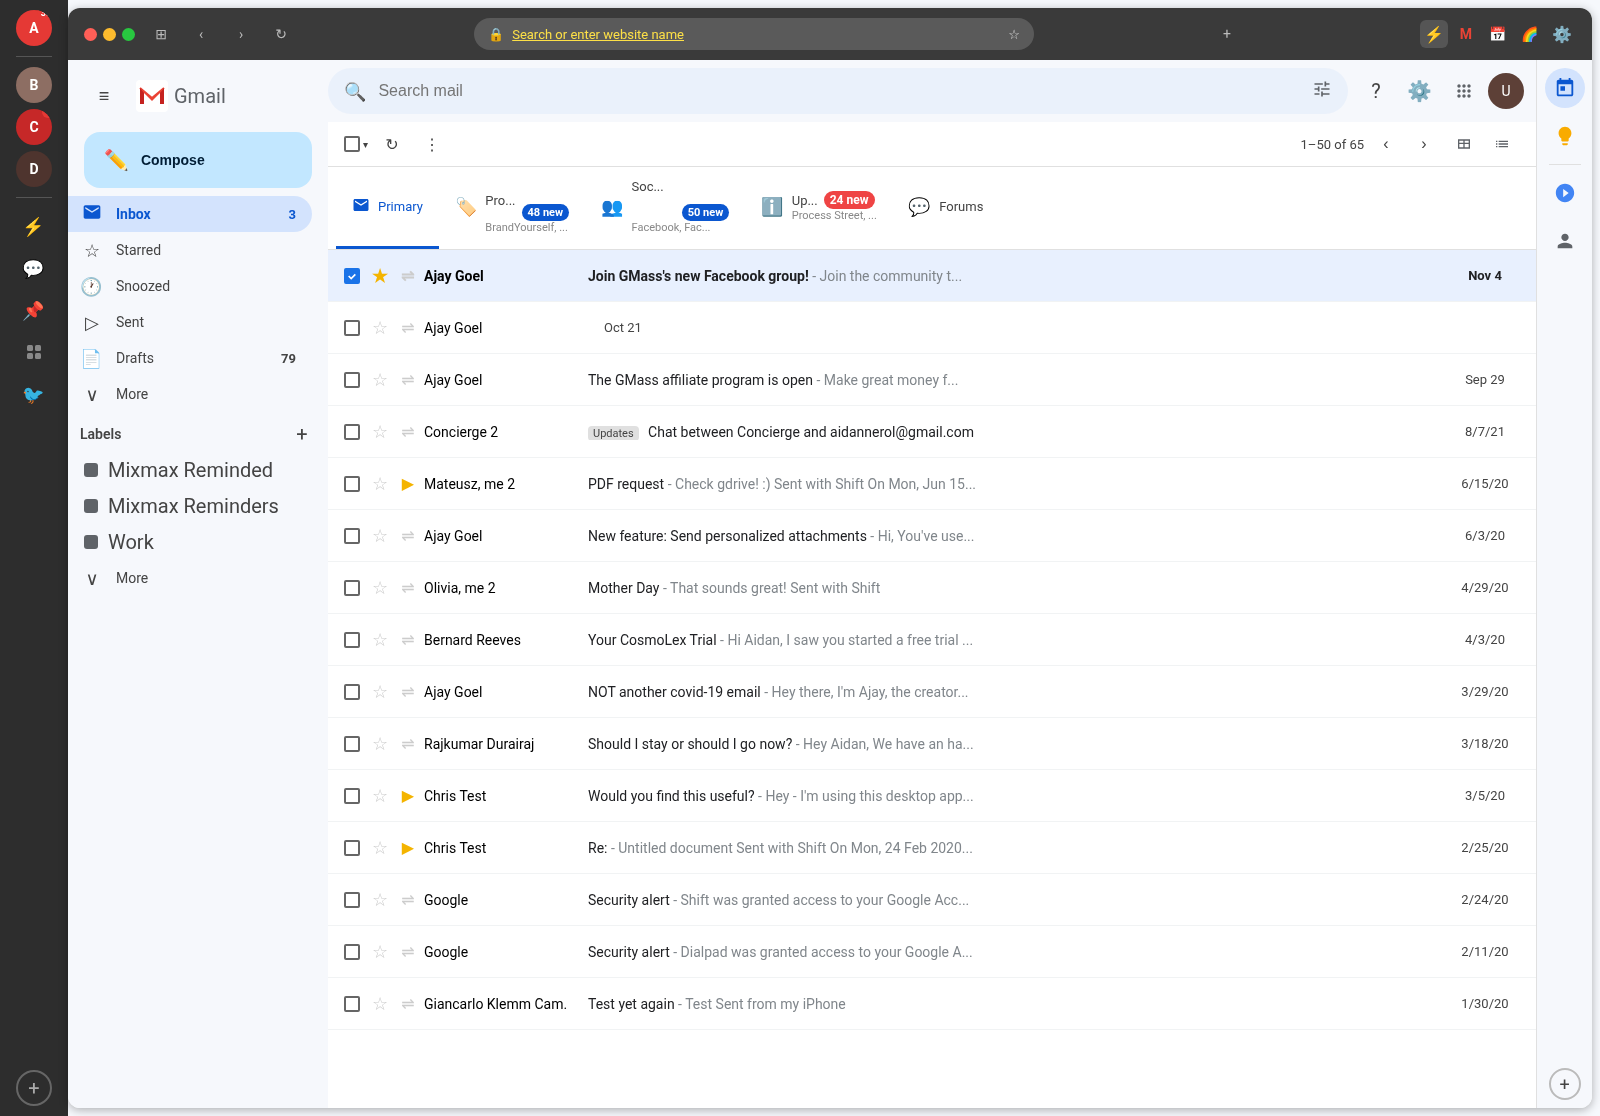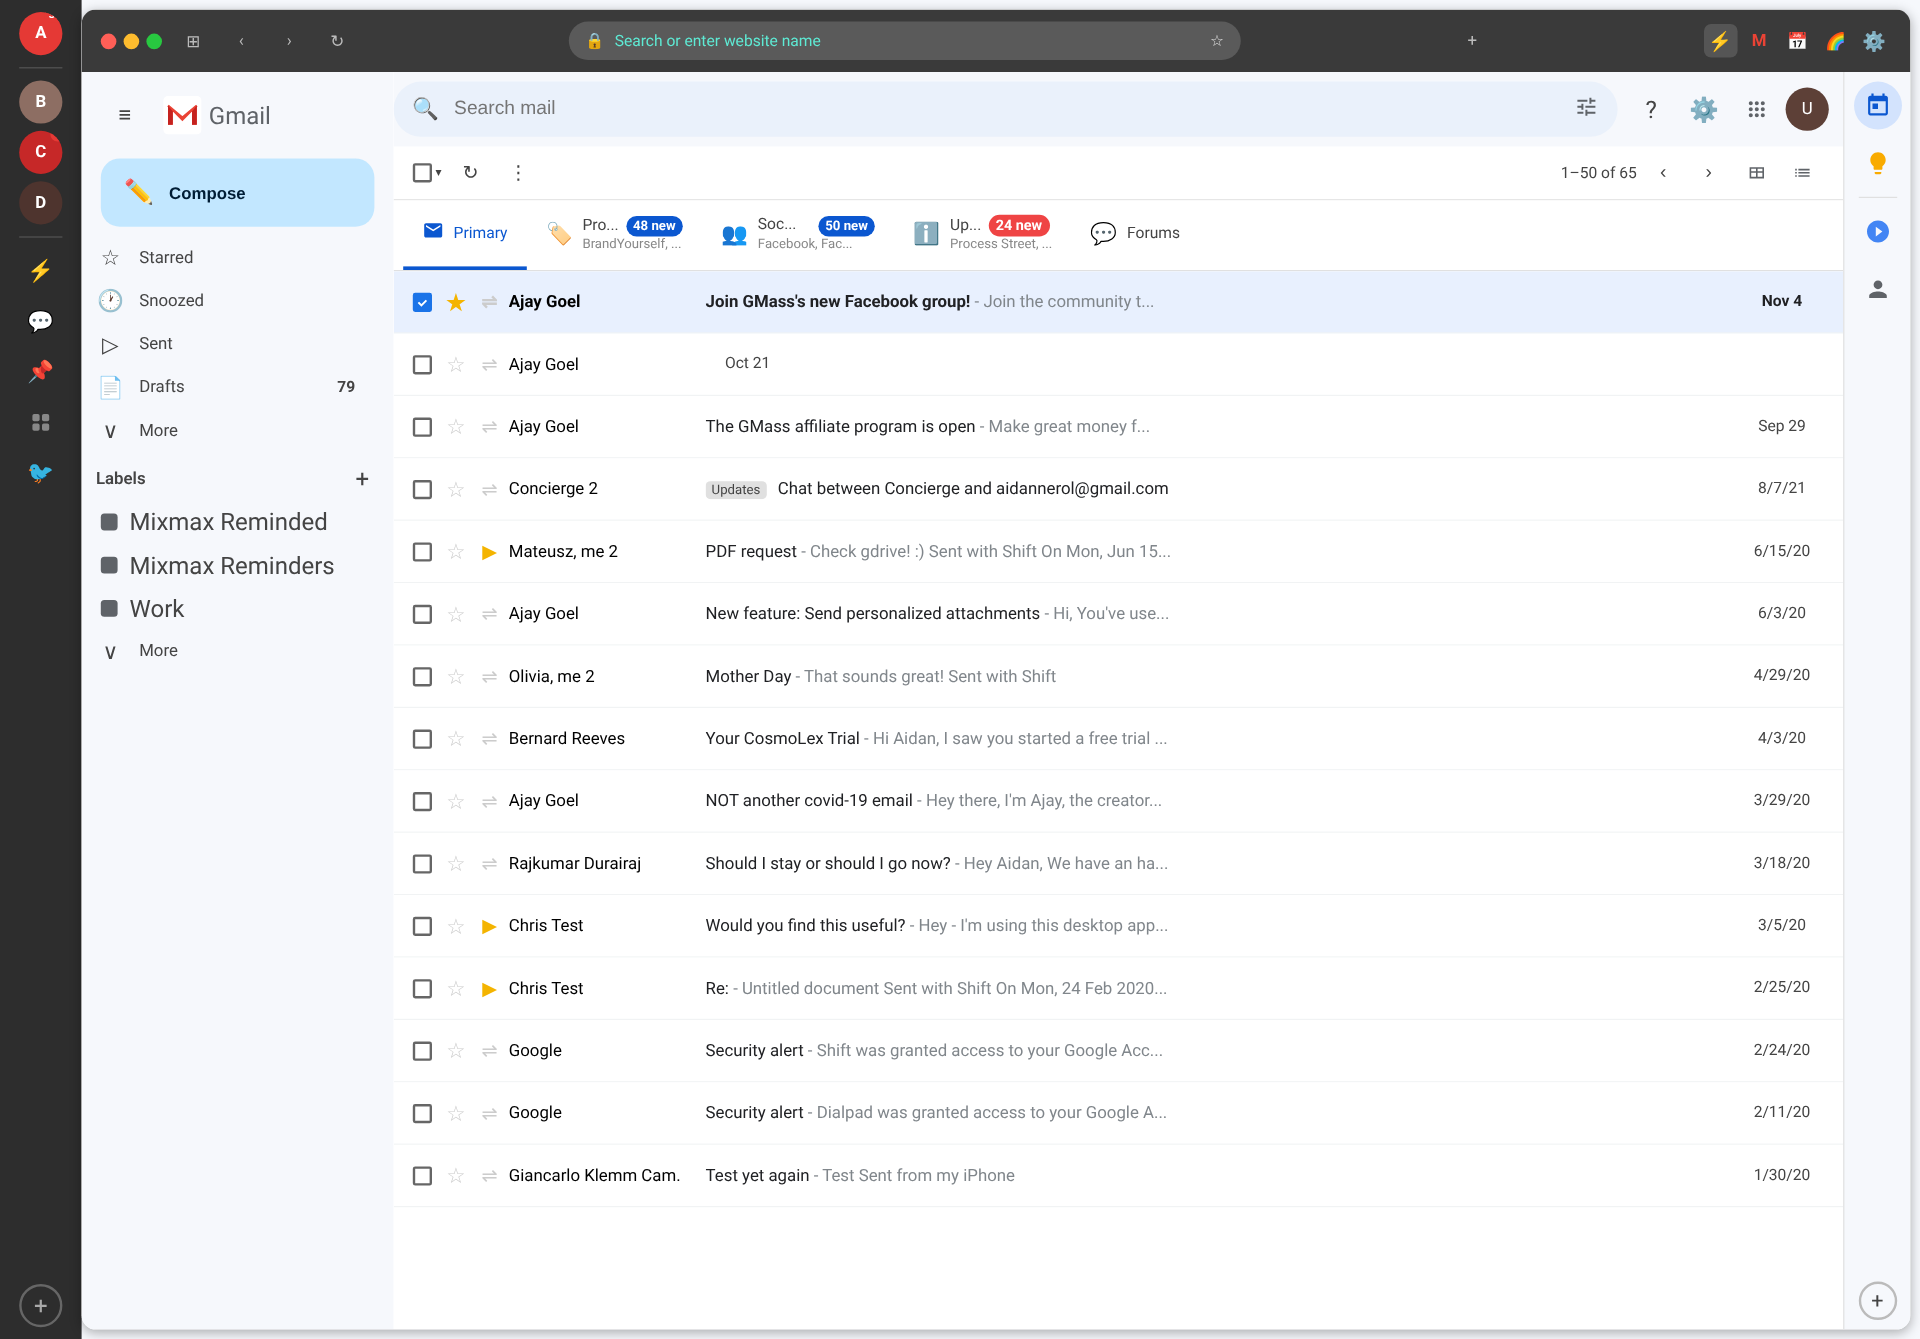--- a/index.html
+++ b/index.html
@@ -210,21 +210,21 @@
     .tab {
       display: flex; align-items: center; gap: 8px;
       padding: 12px 16px; cursor: pointer;
       border-bottom: 3px solid transparent;
       font-size: 13px; color: #444; white-space: nowrap;
     }
     .tab.active { color: #0b57d0; border-bottom-color: #0b57d0; }
     .tab-icon { font-size: 18px; }
     .tab-badge-new {
       background: #0b57d0; color: #fff;
-      border-radius: 10px; font-size: 11px; padding: 2px 6px; font-weight: bold;
+      border-radius: 10px; font-size: 11px; padding: 2px 6px; font-weight: bold; margin-top: 25px;
     }
     .tab-badge-orange {
       background: #ef4444; color: #fff;
       border-radius: 10px; font-size: 12px; padding: 2px 6px; font-weight: bold;
     }
     .tab-sub { font-size: 11px; color: #888; }
     .tab-info { display: flex; flex-direction: column; }
 
     
     .email-list {
@@ -355,21 +355,21 @@
       <div class="traffic-light tl-red"></div>
       <div class="traffic-light tl-yellow"></div>
       <div class="traffic-light tl-green"></div>
     </div>
     <div class="titlebar-btn">⊞</div>
     <div class="titlebar-btn">‹</div>
     <div class="titlebar-btn">›</div>
     <div class="titlebar-btn">↻</div>
     <div class="address-bar">
       <span style="font-size:13px;">🔒</span>
-      <span style="color:#5eead4;">Search or enter website name</span>
+      <span style="color:#fde047;text-decoration:underline;">Search or enter website name</span>
       <span style="margin-left:auto;">☆</span>
     </div>
     <div class="titlebar-btn">+</div>
     <div class="titlebar-actions">
       <div class="titlebar-ext-icon" style="background:#555;border-radius:6px;">⚡</div>
       <div class="titlebar-ext-icon" style="color:#ea4335;font-weight:bold;font-size:14px;">M</div>
       <div class="titlebar-ext-icon" style="color:#4285f4;font-size:14px;">📅</div>
       <div class="titlebar-ext-icon" style="font-size:14px;">🌈</div>
       <div class="titlebar-ext-icon" style="color:#bbb;">⚙️</div>
     </div>
@@ -390,20 +390,29 @@
           </svg>
           <span class="gmail-logo-text">Gmail</span>
         </div>
       </div>
 
       <button class="compose-btn">
         <span style="font-size:20px;">✏️</span>
         <span>Compose</span>
       </button>
 
+      <div class="sidebar-item active">
+        <span class="item-icon">
+          <svg width="20" height="20" viewBox="0 0 24 24" fill="#0b57d0">
+              <path d="M20 4H4c-1.1 0-2 .9-2 2v12c0 1.1.9 2 2 2h16c1.1 0 2-.9 2-2V6c0-1.1-.9-2-2-2zm0 4l-8 5-8-5V6l8 5 8-5v2z"></path>
+            </svg>
+        </span>
+        <span class="item-label">Inbox</span>
+        <span class="item-badge">3</span>
+      </div>
       <div class="sidebar-item">
         <span class="item-icon">☆</span>
         <span class="item-label">Starred</span>
       </div>
       <div class="sidebar-item">
         <span class="item-icon">🕐</span>
         <span class="item-label">Snoozed</span>
       </div>
       <div class="sidebar-item">
         <span class="item-icon">▷</span>

